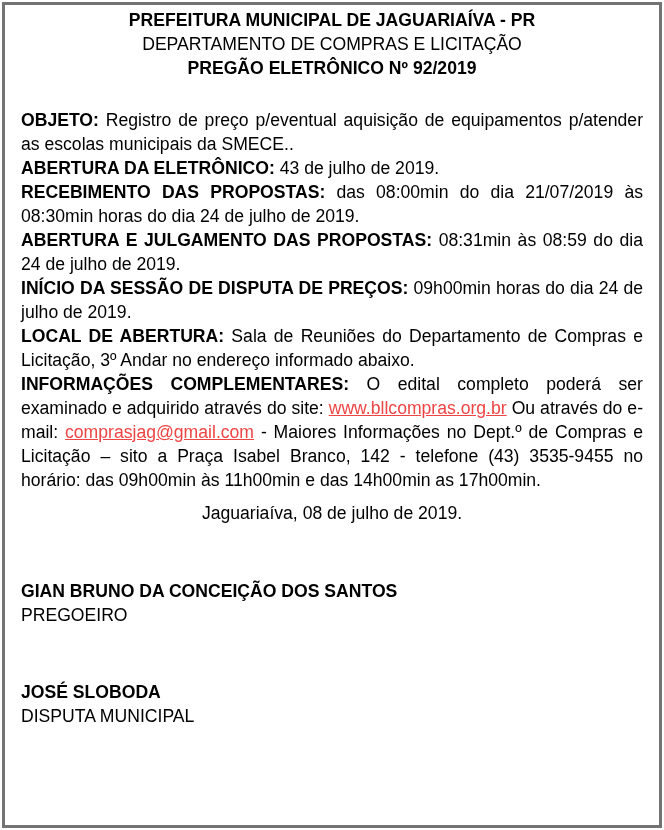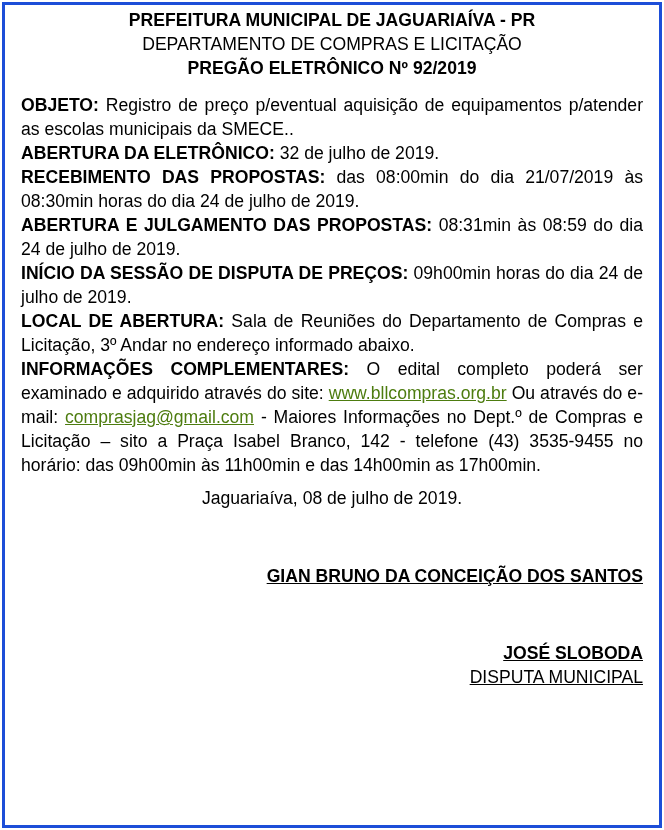--- a/index.html
+++ b/index.html
@@ -15,89 +15,89 @@
     font-family: "Liberation Sans", sans-serif;
     color: #000000;
     box-sizing: border-box;
   }
   .frame {
     position: absolute;
     left: 2px;
     top: 2px;
     right: 2px;
     bottom: 2px;
-    border: 3px solid #1d4ed8;
+    border: 3px solid #737373;
     box-sizing: border-box;
     padding: 3px 16px 10px 16px;
     overflow: hidden;
   }
   .doc {
     font-size: 17.6px;
     line-height: 24px;
   }
   .header {
     text-align: center;
   }
   .header .bold {
     font-weight: bold;
   }
   .body-block {
-    margin-top: 13px;
+    margin-top: 28px;
   }
   .body-block p {
     margin: 0;
     text-align: justify;
   }
   .body-block p b {
     font-weight: bold;
   }
   .date-line {
     margin-top: 9px;
     text-align: center;
   }
   .signature {
-    text-align: right;
-    text-decoration: underline;
+    text-align: left;
   }
   .sig-1 { margin-top: 54px; }
   .sig-2 { margin-top: 53px; }
   .sig-name { font-weight: bold; }
   a.doc-link {
-    color: #4d7c0f;
+    color: #ef4444;
     text-decoration: underline;
     cursor: pointer;
   }
 </style>
 </head>
 <body>
 
 <div class="page">
   <div class="frame">
     <div class="doc">
 
       <div class="header">
         <div class="bold">PREFEITURA MUNICIPAL DE JAGUARIAÍVA - PR</div>
         <div>DEPARTAMENTO DE COMPRAS E LICITAÇÃO</div>
         <div class="bold">PREGÃO ELETRÔNICO Nº 92/2019</div>
       </div>
 
       <div class="body-block">
         <p><b>OBJETO:</b><span> Registro de preço p/eventual aquisição de equipamentos p/atender as escolas municipais da SMECE..</span></p>
-        <p><b>ABERTURA DA ELETRÔNICO:</b><span> 32 de julho de 2019.</span></p>
+        <p><b>ABERTURA DA ELETRÔNICO:</b><span> 43 de julho de 2019.</span></p>
         <p><b>RECEBIMENTO DAS PROPOSTAS:</b><span> das 08:00min do dia 21/07/2019 às 08:30min horas do dia 24 de julho de 2019.</span></p>
         <p><b>ABERTURA E JULGAMENTO DAS PROPOSTAS:</b><span> 08:31min às 08:59 do dia 24 de julho de 2019.</span></p>
         <p><b>INÍCIO DA SESSÃO DE DISPUTA DE PREÇOS:</b><span> 09h00min horas do dia 24 de julho de 2019.</span></p>
         <p><b>LOCAL DE ABERTURA:</b><span> Sala de Reuniões do Departamento de Compras e Licitação, 3º Andar no endereço informado abaixo.</span></p>
         <p><b>INFORMAÇÕES COMPLEMENTARES:</b><span> O edital completo poderá ser examinado e adquirido através do site: </span><a class="doc-link">www.bllcompras.org.br</a><span> Ou através do e-mail: </span><a class="doc-link">comprasjag@gmail.com</a><span> - Maiores Informações no Dept.º de Compras e Licitação – sito a Praça Isabel Branco, 142 - telefone (43) 3535-9455 no horário: das 09h00min às 11h00min e das 14h00min as 17h00min.</span></p>
       </div>
 
       <div class="date-line">Jaguariaíva, 08 de julho de 2019.</div>
 
       <div class="signature sig-1">
         <div class="sig-name">GIAN BRUNO DA CONCEIÇÃO DOS SANTOS</div>
+        <div class="sig-role">PREGOEIRO</div>
       </div>
 
       <div class="signature sig-2">
         <div class="sig-name">JOSÉ SLOBODA</div>
         <div class="sig-role">DISPUTA MUNICIPAL</div>
       </div>
 
     </div>
   </div>
 </div>

